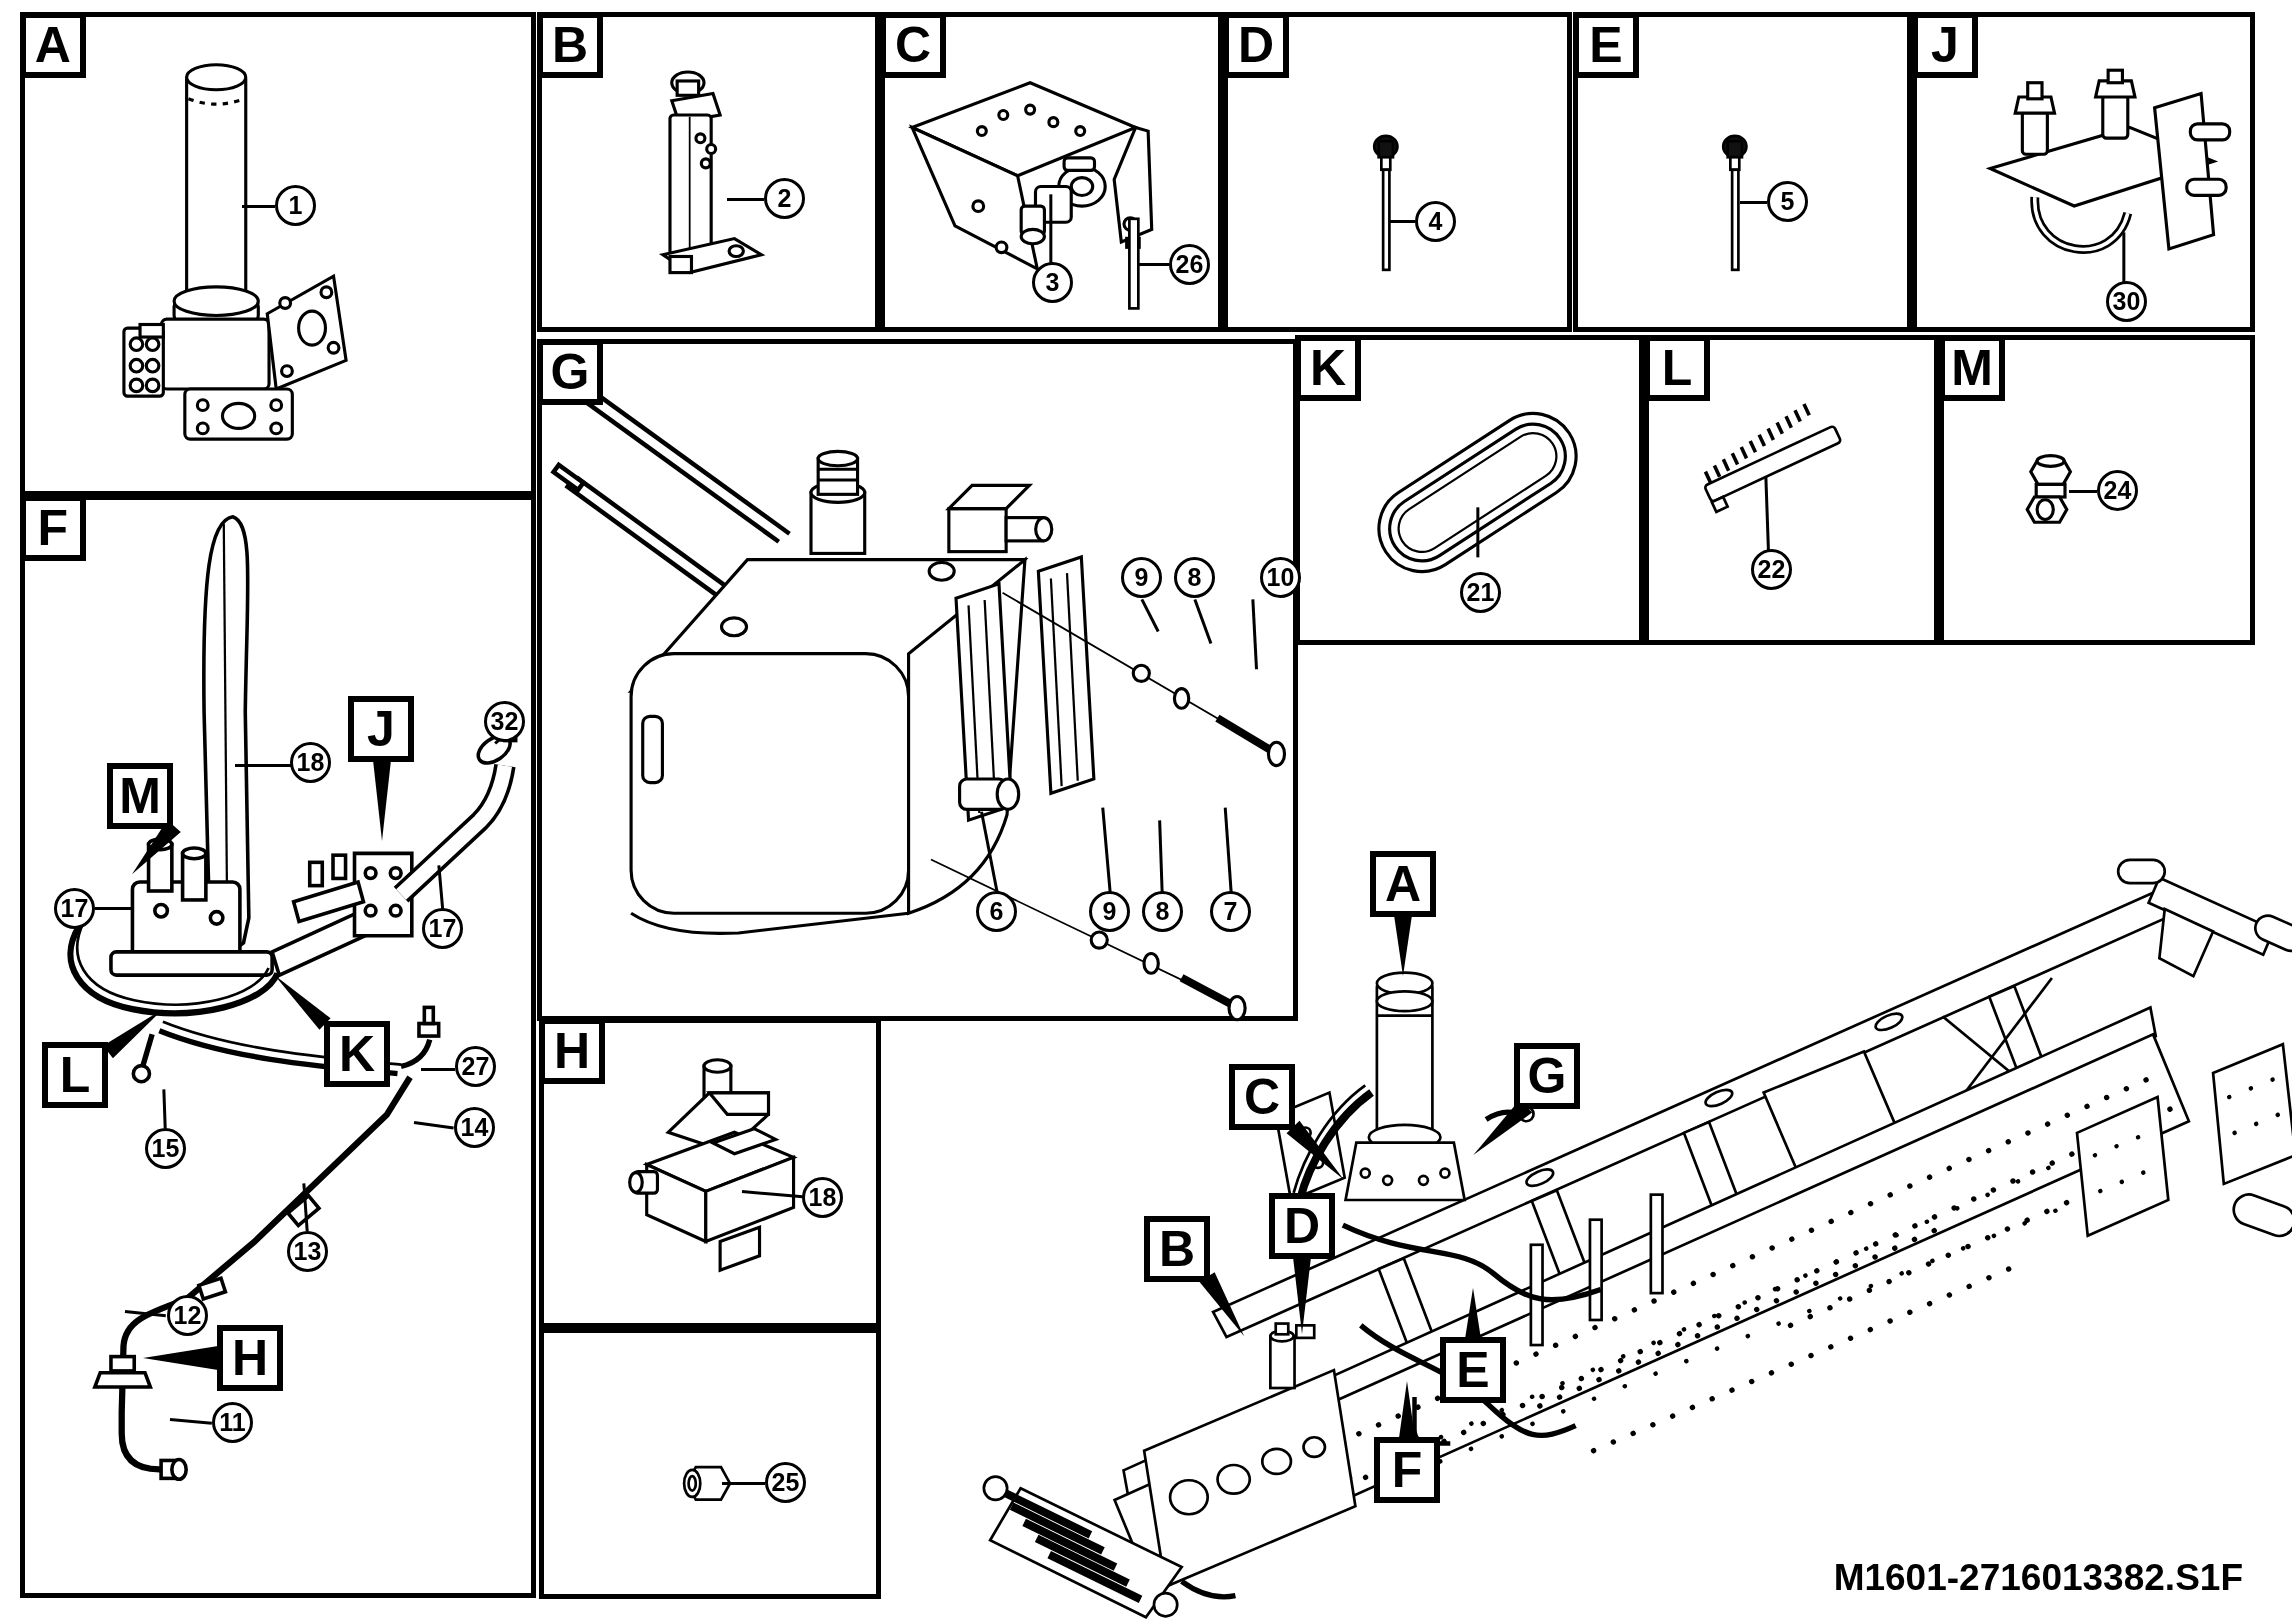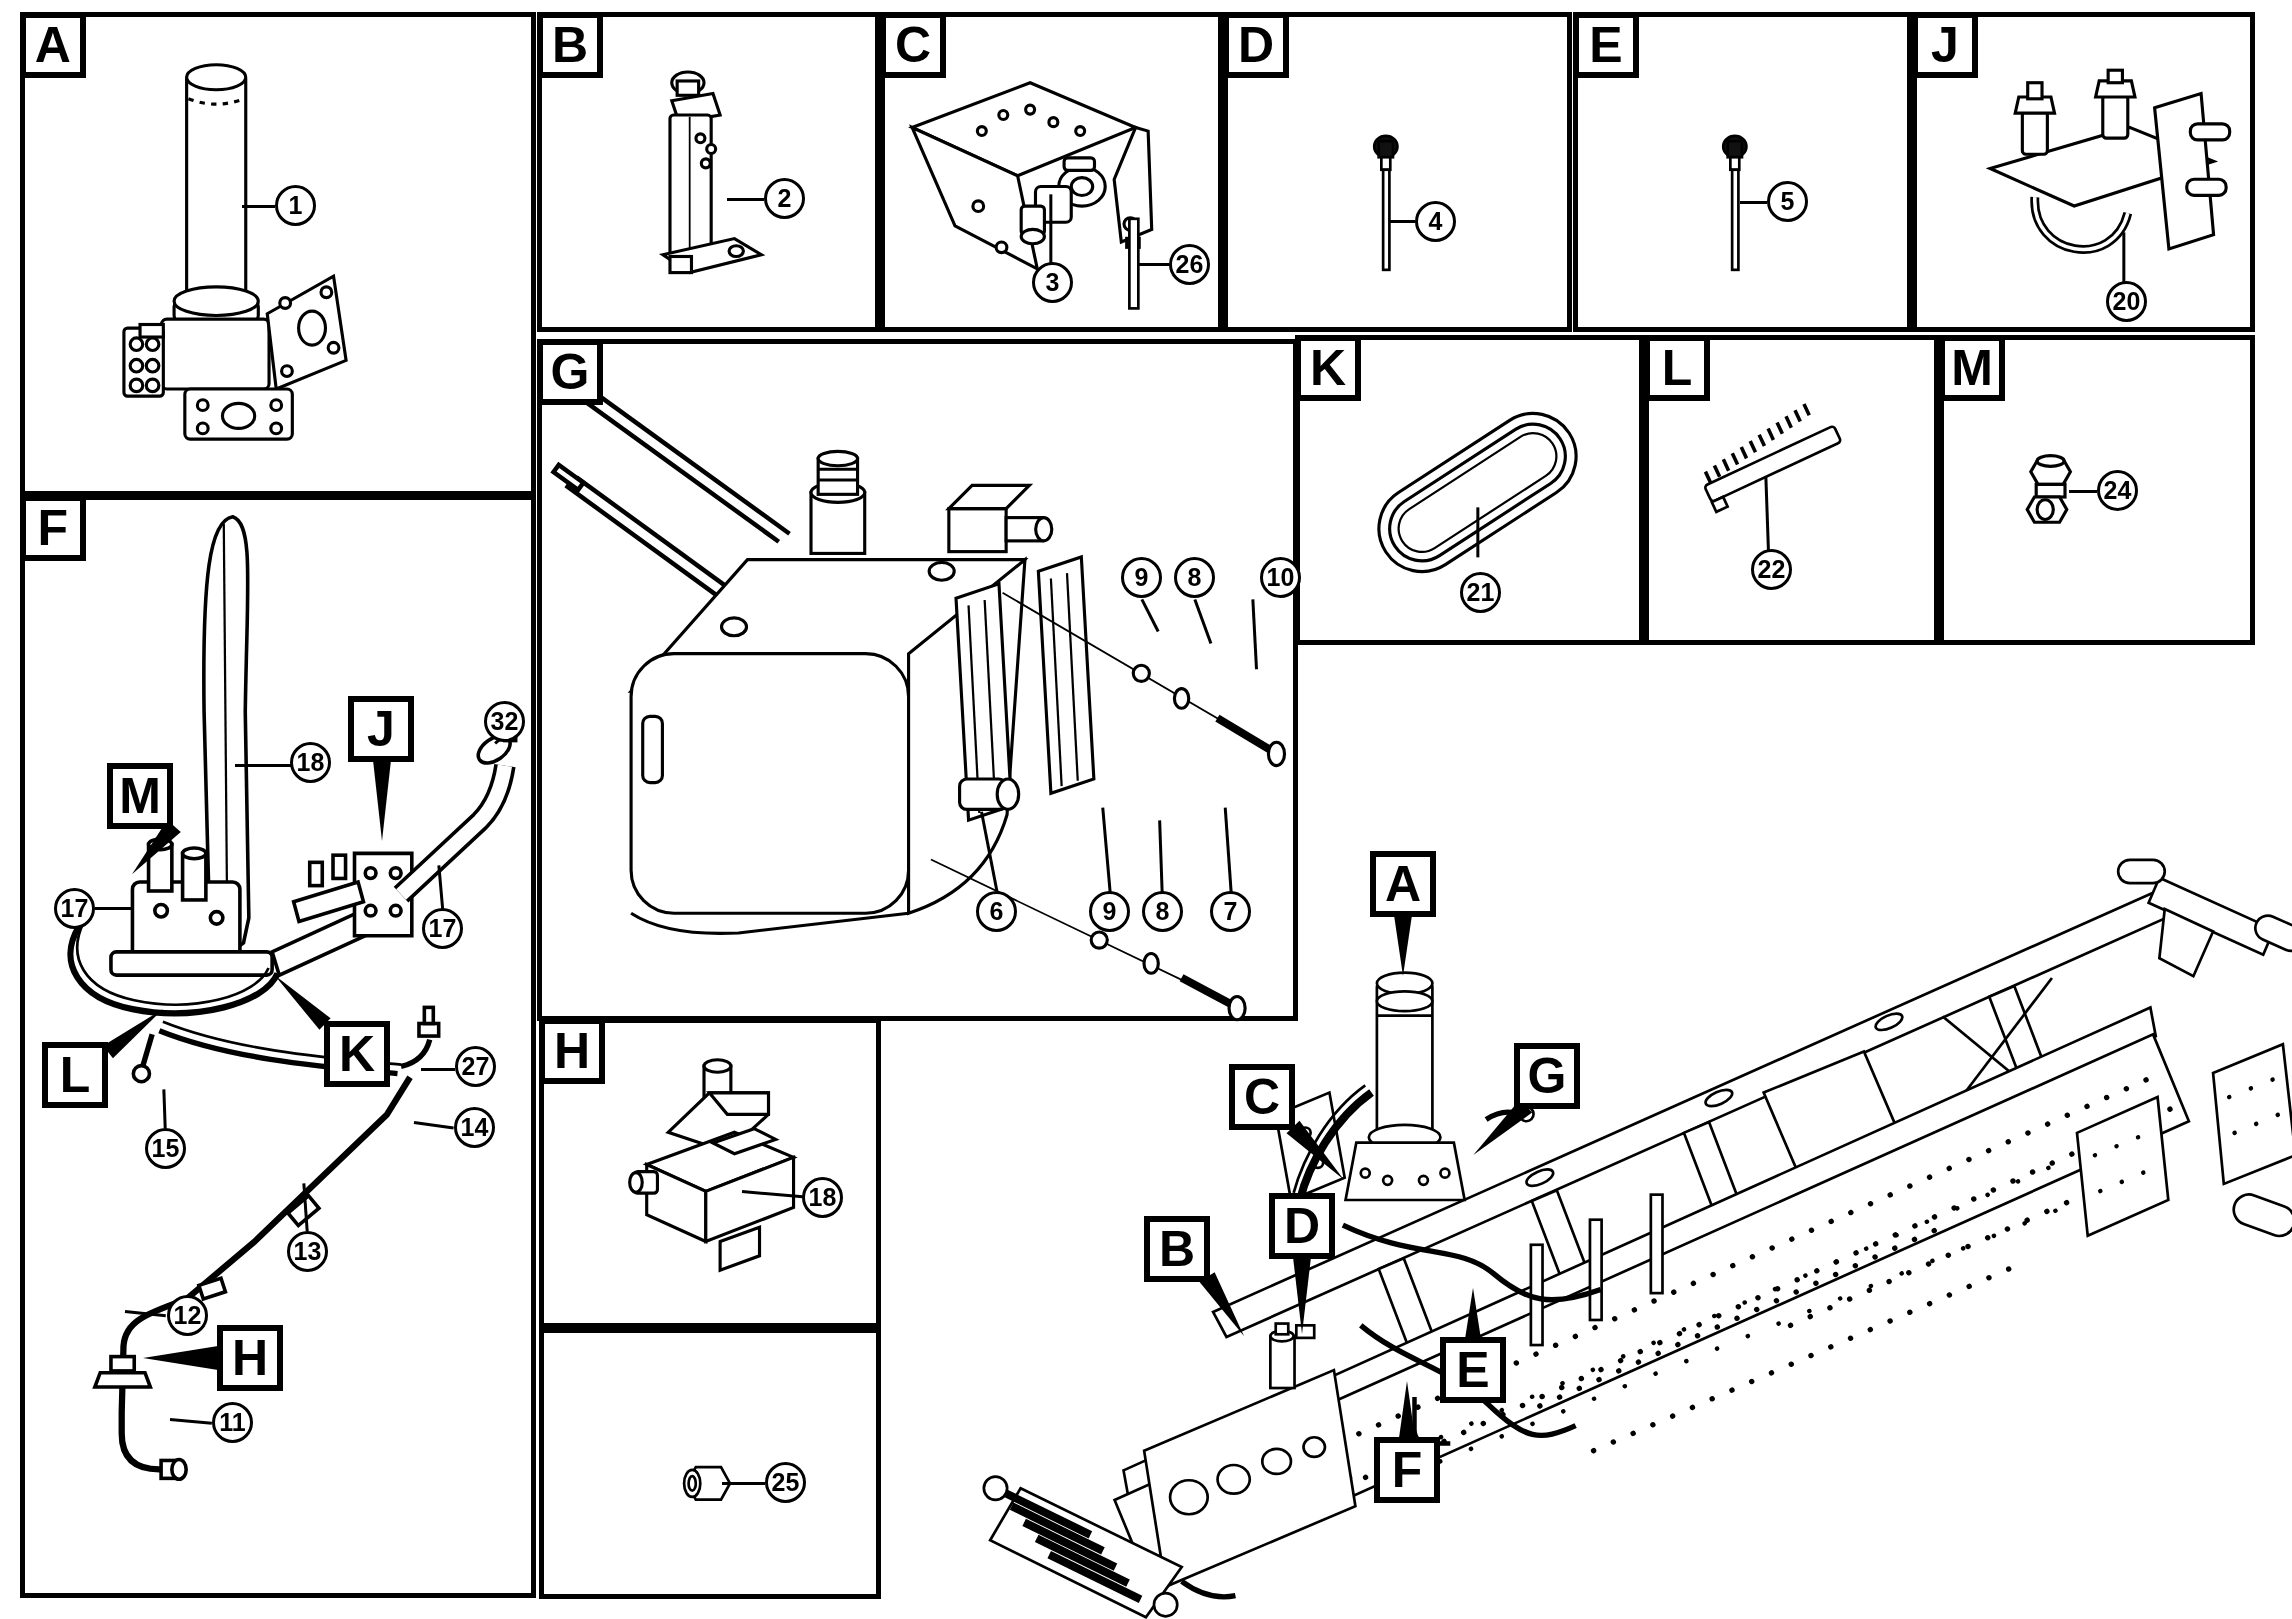--- a/index.html
+++ b/index.html
@@ -510,21 +510,21 @@
   <div class="callout" style="left:1169px;top:244px">
       <span>26</span>
     </div>
   <div class="callout" style="left:1415px;top:201px">
       <span>4</span>
     </div>
   <div class="callout" style="left:1767px;top:181px">
       <span>5</span>
     </div>
   <div class="callout" style="left:2106px;top:281px">
-      <span>20</span>
+      <span>30</span>
     </div>
   <div class="callout" style="left:1121px;top:557px">
       <span>9</span>
     </div>
   <div class="callout" style="left:1174px;top:557px">
       <span>8</span>
     </div>
   <div class="callout" style="left:1260px;top:557px">
       <span>10</span>
     </div>
@@ -629,15 +629,16 @@
   <div class="tri-down" style="left:1293px;top:1257px;border-top:77px solid #000"></div>
   <div class="tag" style="left:1440px;top:1337px">
       <span>E</span>
     </div>
   <div class="tri-up" style="left:1465px;top:1288px;border-bottom:51px solid #000"></div>
   <div class="tag" style="left:1374px;top:1437px">
       <span>F</span>
     </div>
   <div class="tri-up" style="left:1399px;top:1381px;border-bottom:57px solid #000"></div>
 
+  <div class="doccode">M1601-2716013382.S1F</div>
 
 </div>
 
 
 </body></html>

